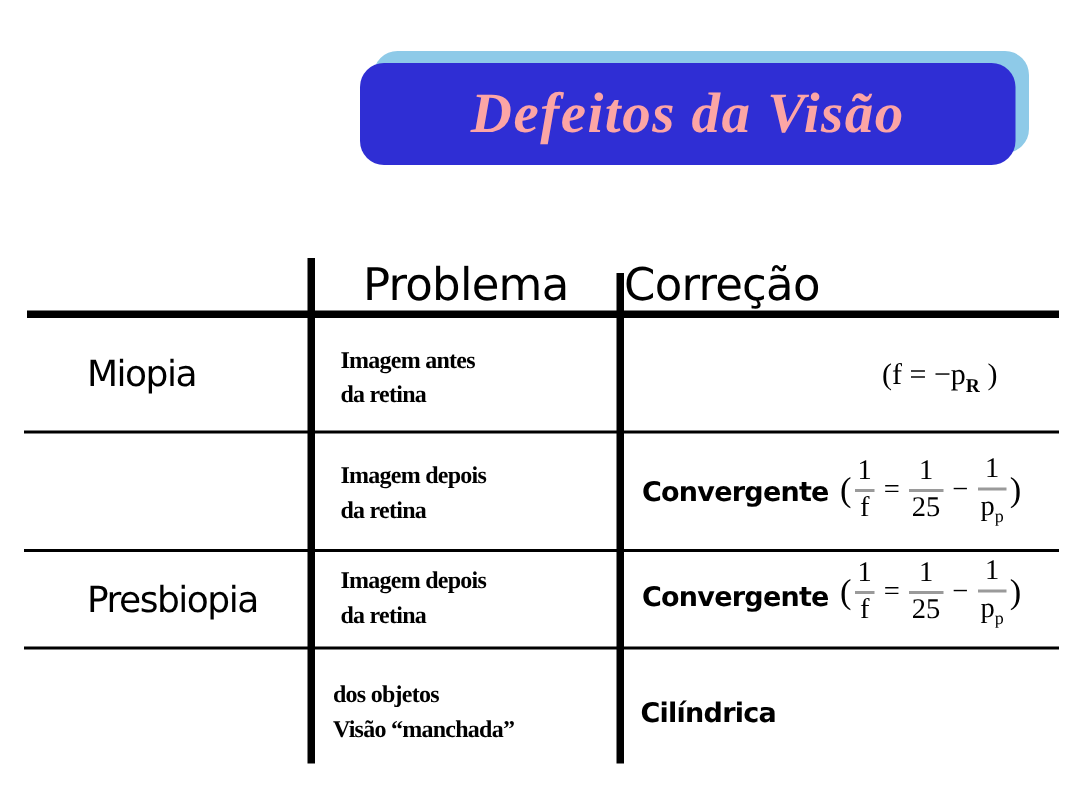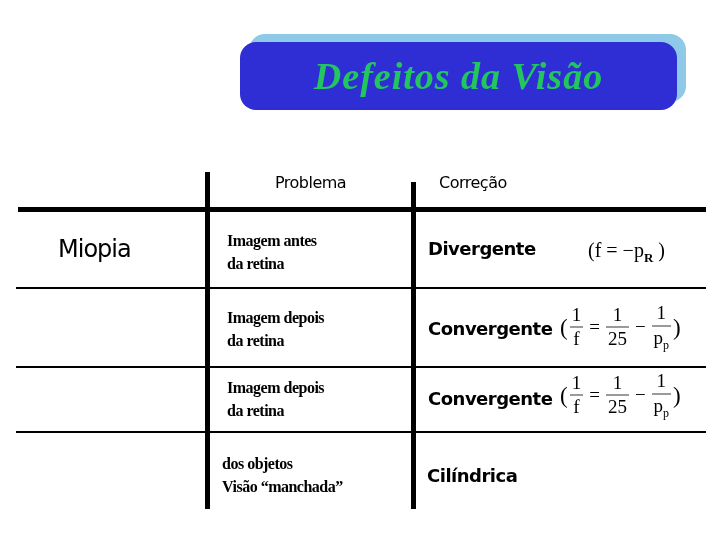--- a/index.html
+++ b/index.html
@@ -34,42 +34,42 @@
     display: flex;
     align-items: center;
     justify-content: center;
   }
   .title-text {
     font-family: "Liberation Serif", serif;
     font-style: italic;
     font-weight: bold;
     font-size: 38px;
     letter-spacing: 1px;
-    color: #22c55e;
+    color: #fca5a5;
     white-space: nowrap;
   }
 
   
   .line { position: absolute; background: #000000; }
   .hline-thick { left: 18px; top: 207px; width: 688px; height: 5px; }
   .hline-1 { left: 16px; top: 287px; width: 690px; height: 2px; }
   .hline-2 { left: 16px; top: 366px; width: 690px; height: 2px; }
   .hline-3 { left: 16px; top: 431px; width: 690px; height: 2px; }
   .vline-1 { left: 205px; top: 172px; width: 5px; height: 337px; }
   .vline-2 { left: 411px; top: 182px; width: 5px; height: 327px; }
 
   
   .hdr {
     position: absolute;
-    font-size: 16px;
+    font-size: 30px;
     letter-spacing: -0.5px;
     white-space: nowrap;
   }
   .hdr-problema { left: 210px; top: 173px; width: 201px; text-align: center; }
-  .hdr-correcao { left: 439px; top: 173px; }
+  .hdr-correcao { left: 416px; top: 173px; }
 
   .rowlabel {
     position: absolute;
     left: 26px;
     font-size: 24px;
     letter-spacing: -1px;
     white-space: nowrap;
     margin-left: 32px;
   }
   .prob {
@@ -162,21 +162,20 @@
   <div class="line vline-2"></div>
 
   <div class="hdr hdr-problema">Problema</div>
   <div class="hdr hdr-correcao">Correção</div>
 
   <div class="rowlabel r1-label">Miopia</div>
   <div class="prob r1-prob">
     <div>Imagem antes</div>
     <div>da retina</div>
   </div>
-  <div class="corr r1-corr">Divergente</div>
   <div class="formula-simple r1-form"><span>(f = −p</span><sub>R</sub><span> )</span></div>
 
   <div class="prob r2-prob">
     <div>Imagem depois</div>
     <div>da retina</div>
   </div>
   <div class="corr r2-corr">Convergente</div>
   <div class="formula-frac r2-form">
     <span class="paren">(</span>
     <span class="frac">
@@ -192,20 +191,21 @@
     </span>
     <span class="op">−</span>
     <span class="frac">
       <span class="num">1</span>
       <span class="bar"></span>
       <span class="den"><span>p</span><sub>p</sub></span>
     </span>
     <span class="paren">)</span>
   </div>
 
+  <div class="rowlabel r3-label">Presbiopia</div>
   <div class="prob r3-prob">
     <div>Imagem depois</div>
     <div>da retina</div>
   </div>
   <div class="corr r3-corr">Convergente</div>
   <div class="formula-frac r3-form">
     <span class="paren">(</span>
     <span class="frac">
       <span class="num">1</span>
       <span class="bar"></span>

